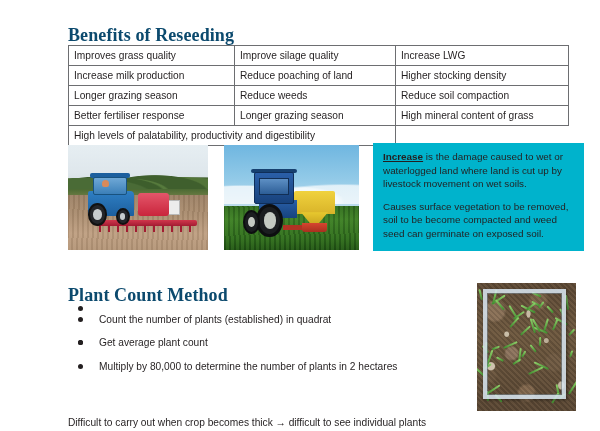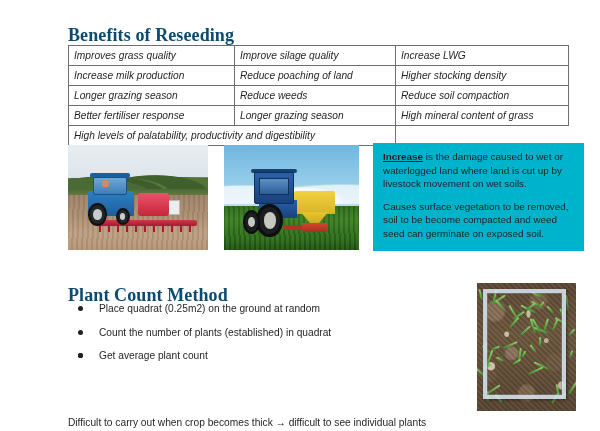--- a/index.html
+++ b/index.html
@@ -30,21 +30,20 @@
   #plant-count-title { left: 68px; top: 285px; }
 
   
   #benefits-table {
     position: absolute;
     left: 68px;
     top: 45px;
     width: 467px;
     border-collapse: collapse;
     table-layout: fixed;
-    font-style: italic;
   }
   #benefits-table td {
     border: 1px solid #6d6e71;
     padding: 2px 5px 3px 5px;
     font-size: 10.2px;
     line-height: 13px;
     color: #231f20;
     height: 14px;
     vertical-align: middle;
     white-space: nowrap;
@@ -427,32 +426,35 @@
 <div id="poaching-box">
   <p><span class="term">Increase</span><span> is the damage caused to wet or waterlogged land where land is cut up by livestock movement on wet soils.</span></p>
   <p>Causes surface vegetation to be removed, soil to be become compacted and weed seed can germinate on exposed soil.</p>
 </div>
 
 <div class="section-title" id="plant-count-title">Plant Count Method</div>
 
 <ul id="plant-count-list">
   <li>
     <span class="bullet"></span>
-    <span>Place quadrat (0.25m2) on the ground  at random</span>
   </li>
   <li>
     <span class="bullet"></span>
     <span>Count the number of plants (established) in quadrat</span>
   </li>
   <li>
     <span class="bullet"></span>
   </li>
   <li>
     <span class="bullet"></span>
     <span>Get average plant count</span>
+  </li>
+  <li>
+    <span class="bullet"></span>
+    <span>Multiply by 80,000 to determine the number of plants in 2 hectares</span>
   </li>
 </ul>
 
 <div id="plant-count-note">Difficult to carry out when crop becomes thick → difficult to see individual plants</div>
 
 <div class="photo" id="photo-quadrat">
   <div class="p3-soil"></div>
   <div class="p3-stones"></div>
   <div class="p3-seedlings" id="seedlings">
       <span style="left: 70.9018%; top: 27.7167%; height: 15.3462px; transform: rotate(-68.3195deg);"></span>

